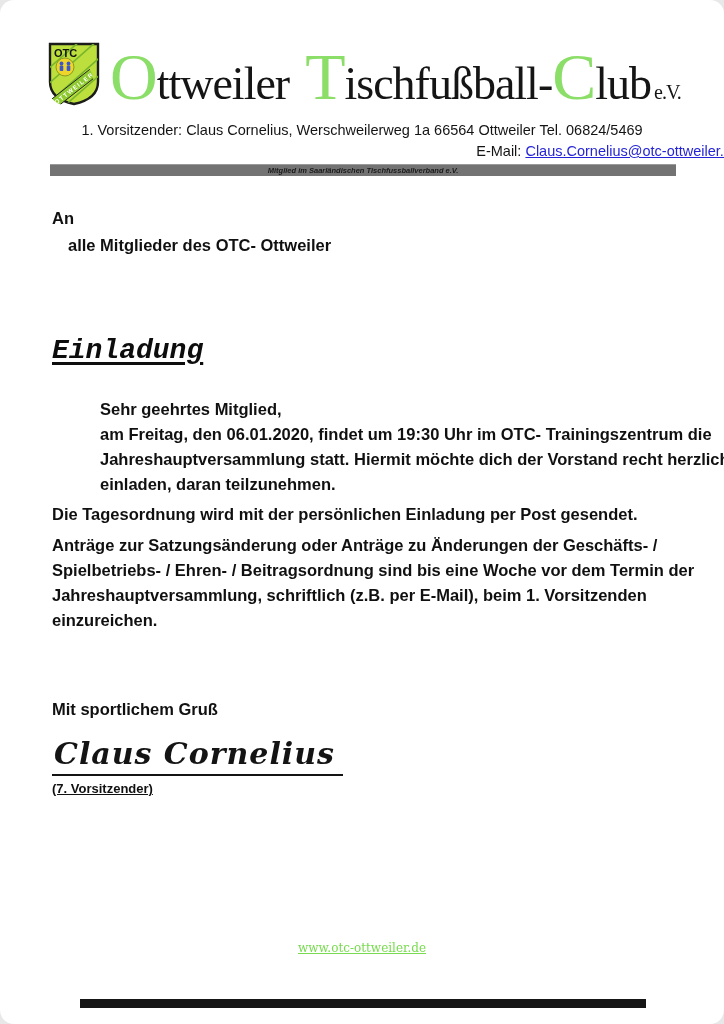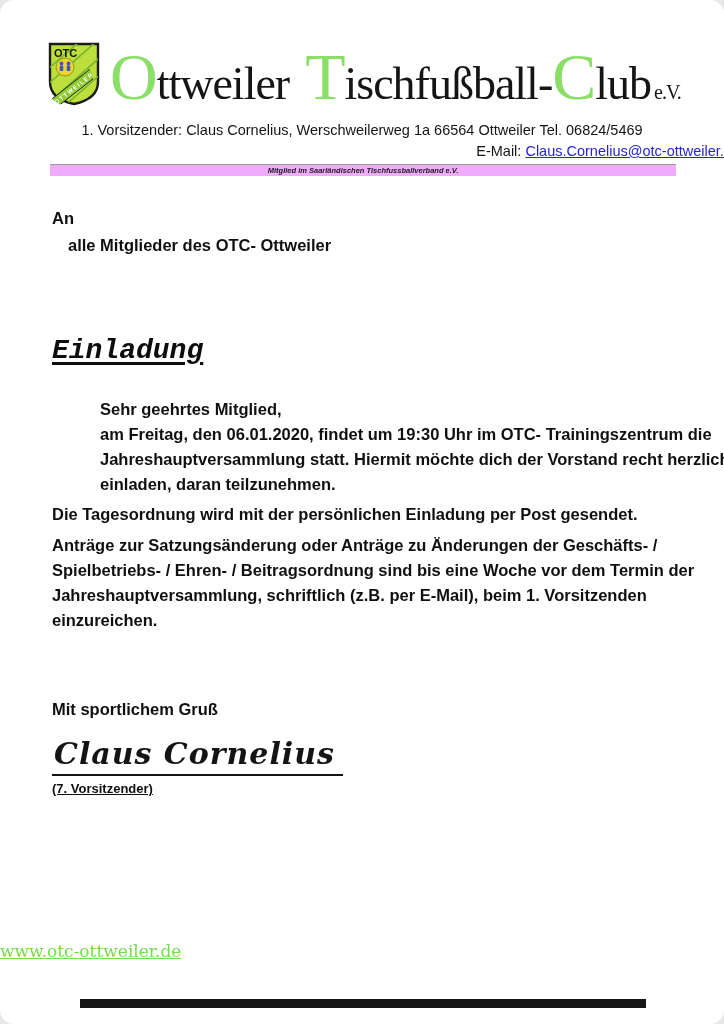--- a/index.html
+++ b/index.html
@@ -14,21 +14,21 @@
     font-family:"Liberation Serif",serif;line-height:1;letter-spacing:-1px;
   }
   .club-title .initial{font-size:66px;color:#8BDE67;font-weight:400;}
   .club-title .lower{font-size:46px;color:#151515;}
   .club-title .gap{margin-right:16px;}
   .club-title .suffix{font-size:20px;color:#151515;margin-left:3px;}
   .contact-line{position:absolute;top:122px;left:0;width:724px;text-align:center;font-size:14.5px;color:#141414;}
   .email-line{position:absolute;top:143px;left:0;width:724px;text-align:right;font-size:14.5px;color:#141414;padding-left:16px;}
   .email-link{color:#2424D6;text-decoration:underline;cursor:pointer;}
   .member-bar{
-    position:absolute;top:164px;left:50px;width:626px;height:11px;background:#f0abfc;
+    position:absolute;top:164px;left:50px;width:626px;height:11px;background:#737373;
     text-align:center;font-size:7.5px;font-weight:bold;font-style:italic;
     line-height:11px;color:#1a1a1a;border-top:1px solid #9a9a9a;
   }
   
   .bodytext{font-size:16.5px;font-weight:bold;line-height:25px;color:#101010;}
   .recipient1{position:absolute;left:52px;top:206px;}
   .recipient2{position:absolute;left:68px;top:233px;}
   .subject{
     position:absolute;left:52px;top:335px;font-size:28px;font-weight:bold;font-style:italic;
     color:#0d0d0d;text-decoration:underline;text-decoration-thickness:2.5px;text-underline-offset:4px;font-family:Liberation Mono, monospace;
@@ -43,22 +43,22 @@
     position:absolute;left:52px;top:736px;display:inline-block;
     font-family:"DejaVu Serif",serif;font-style:italic;font-weight:bold;font-size:30px;
     letter-spacing:1px;color:#141414;border-bottom:2px solid #141414;padding:0 8px 3px 2px;
   }
   .signer-role{
     position:absolute;left:52px;top:781px;font-size:13px;font-weight:bold;
     text-decoration:underline;color:#101010;
   }
   
   .website{
-    position:absolute;top:941px;left:0;width:724px;
-    font-family:"DejaVu Serif",serif;font-size:17px;color:#77DB4E;
+    position:absolute;top:941px;left:0;width:724px;text-align:center;
+    font-family:"DejaVu Serif",serif;font-size:12px;color:#77DB4E;
     text-decoration:underline;cursor:pointer;
   }
   .bottom-rule{position:absolute;top:999px;left:80px;width:566px;height:9px;background:#161616;}
 </style>
 </head>
 <body>
 
 <div class="page">
 
   <div class="logo">

